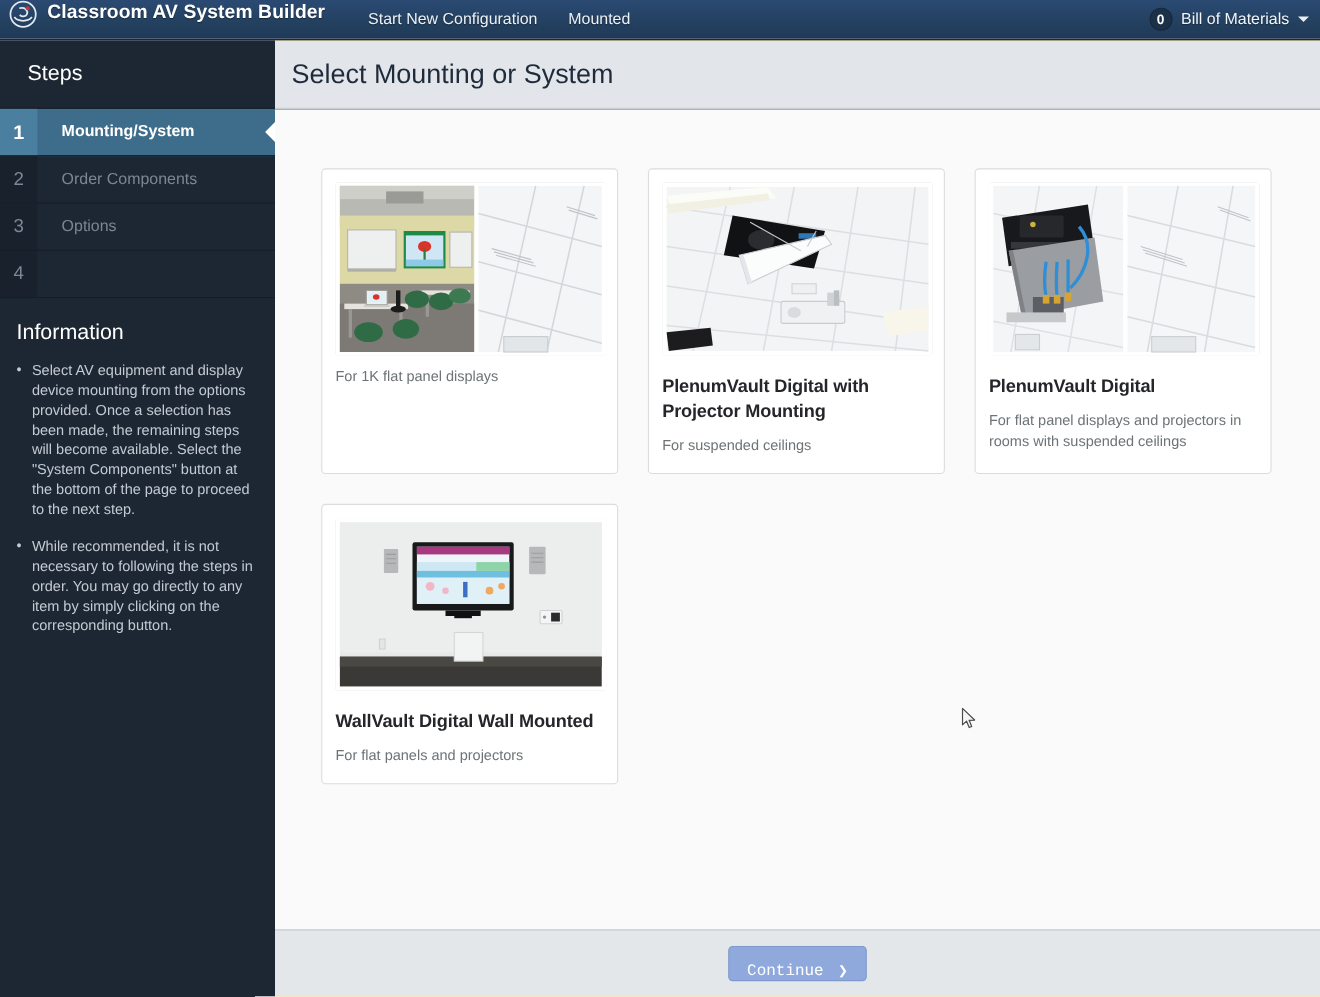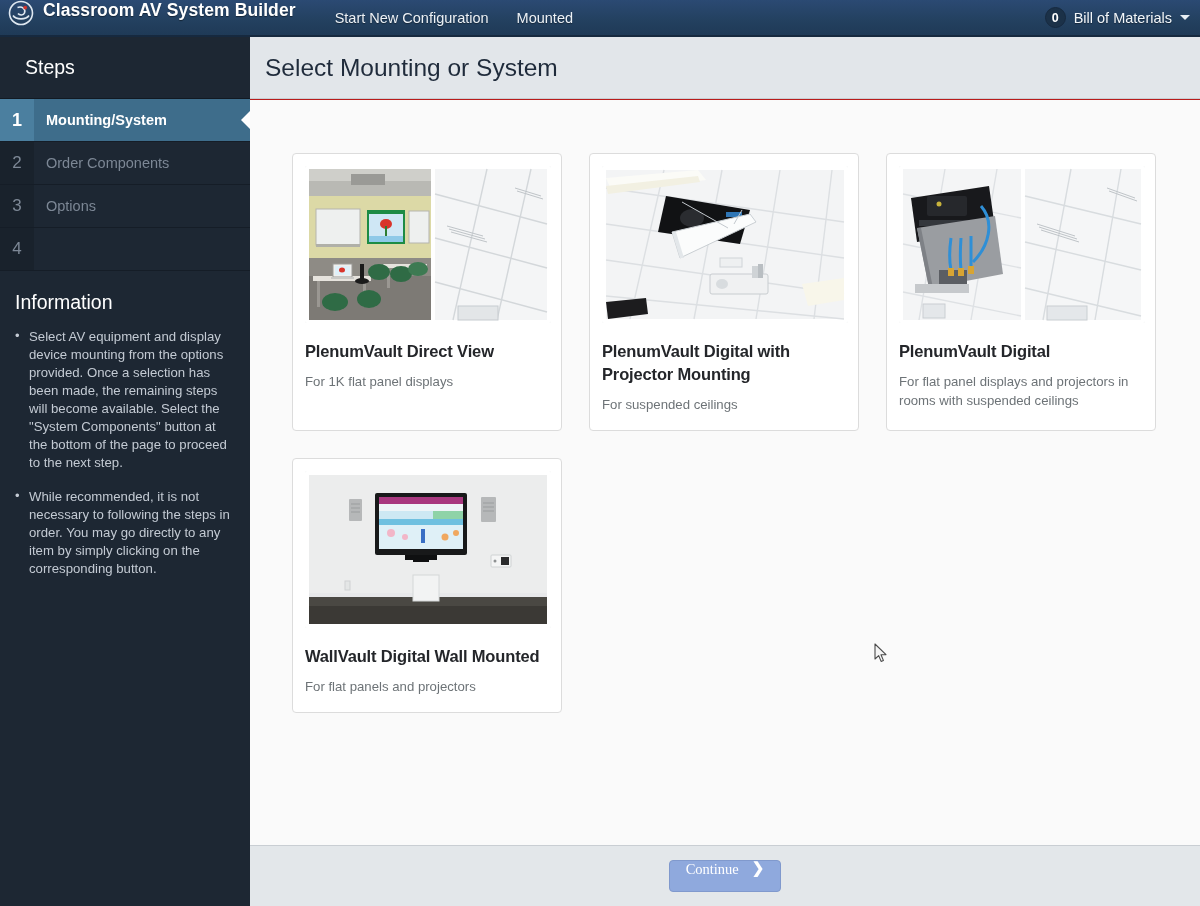--- a/index.html
+++ b/index.html
@@ -69,21 +69,21 @@
     display: flex; align-items: stretch; height: 43px;
     border-bottom: 1px solid #151d27;
     position: relative; cursor: pointer;
   }
   .step-num {
     width: 34px; flex: 0 0 34px;
     display: flex; align-items: center; justify-content: center;
     font-size: 17px; color: #7d8896; background: #19222c;
   }
   .step-label {
-    display: flex; align-items: center; padding-left: 12px;
+    display: flex; align-items: center; padding-left: 22px;
     font-size: 14.5px; color: #7c8795; flex: 1 1 auto;
   }
   .step.active { background: #3e6d8b; }
   .step.active .step-num {
     background: #4b7f9f; color: #ffffff; font-weight: bold; font-size: 18px;
   }
   .step.active .step-label { color: #ffffff; font-weight: bold; }
   .step.active::after {
     content: ""; position: absolute; right: 0; top: 50%;
     transform: translateY(-50%);
@@ -102,21 +102,21 @@
   }
   .info-item::before {
     content: "\2022"; position: absolute; left: 0; top: -1px;
     color: #c3cad3; font-size: 13px;
   }
 
   
   .main {
     position: absolute; top: 37px; left: 250px;
     width: 950px; height: 869px;
-    background: #b91c1c;
+    background: #eab308;
   }
   .page-header {
     height: 62px; background: #e2e6ea;
     border-bottom: 1px solid #c9ced3;
     display: flex; align-items: center; padding-left: 15px;
   }
   .page-title { font-size: 24.5px; color: #1f2b3b; font-weight: normal; }
 
   .content {
     position: absolute; top: 63px; left: 0; right: 0; bottom: 61px;
@@ -152,29 +152,29 @@
 
   
   .footer {
     position: absolute; left: 250px; bottom: 0;
     width: 950px; height: 61px;
     background: #e3e7ea;
     border-top: 1px solid #c9ced3;
     display: flex; align-items: center; justify-content: center;
   }
   .continue-btn {
-    display: flex; align-items: flex-start; justify-content: center;
+    display: flex; align-items: flex-end; justify-content: center;
     min-width: 110px; height: 32px;
     padding: 0 16px;
     background: #8fa9dd;
     border: 1px solid #8099cd;
     border-radius: 4px;
     color: #ffffff; font-size: 14.5px;
     cursor: default;
-    font-family: Liberation Serif, serif;
+    font-family: Liberation Mono, monospace;
   }
   .continue-chevron {
     margin-left: 13px; font-size: 15px; font-weight: bold; line-height: 1;
   }
 
   
   .cursor {
     position: absolute; left: 874px; top: 643px;
     width: 14px; height: 20px; pointer-events: none; z-index: 50;
   }
@@ -295,21 +295,20 @@
             <g stroke="#bfc4c8" stroke-width="1">
               <path d="M142 60 L178 70"></path>
               <path d="M144 63 L180 73"></path>
               <path d="M146 66 L182 76"></path>
               <path d="M210 22 L236 30"></path>
               <path d="M212 25 L238 33"></path>
             </g>
             <rect x="153" y="140" width="40" height="14" fill="#e3e6e8" stroke="#c6cbcf" stroke-width="1"></rect>
           </svg>
         </div>
-        <div class="card-title">PlenumVault Direct View</div>
         <div class="card-sub">For 1K flat panel displays</div>
       </div>
 
       <div class="card">
         <div class="card-img">
           <svg viewBox="0 0 246 157" preserveAspectRatio="none">
             <rect width="246" height="157" fill="#ffffff"></rect>
             <rect x="4" y="4" width="238" height="149" fill="#f3f4f5"></rect>
 
             <g stroke="#dcdfe2" stroke-width="1.4" fill="none">

